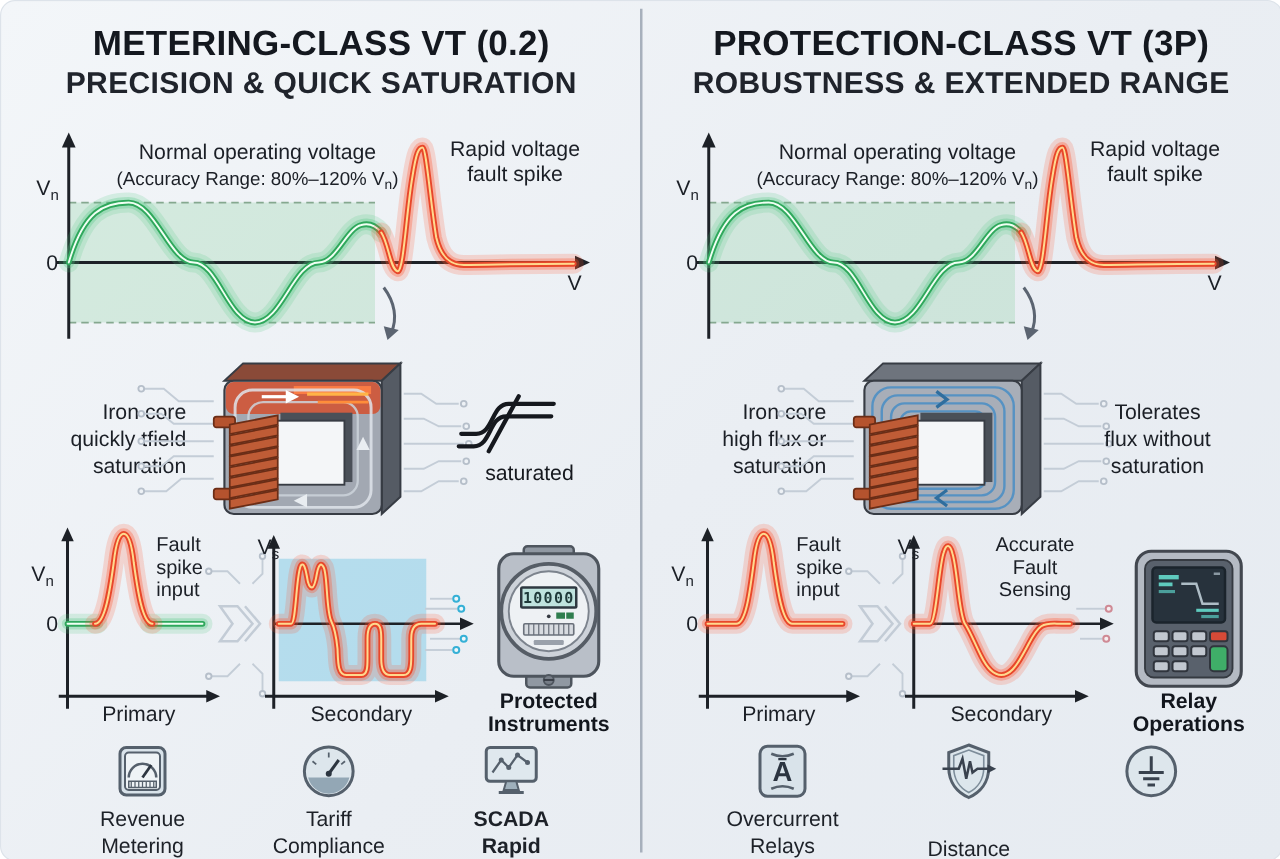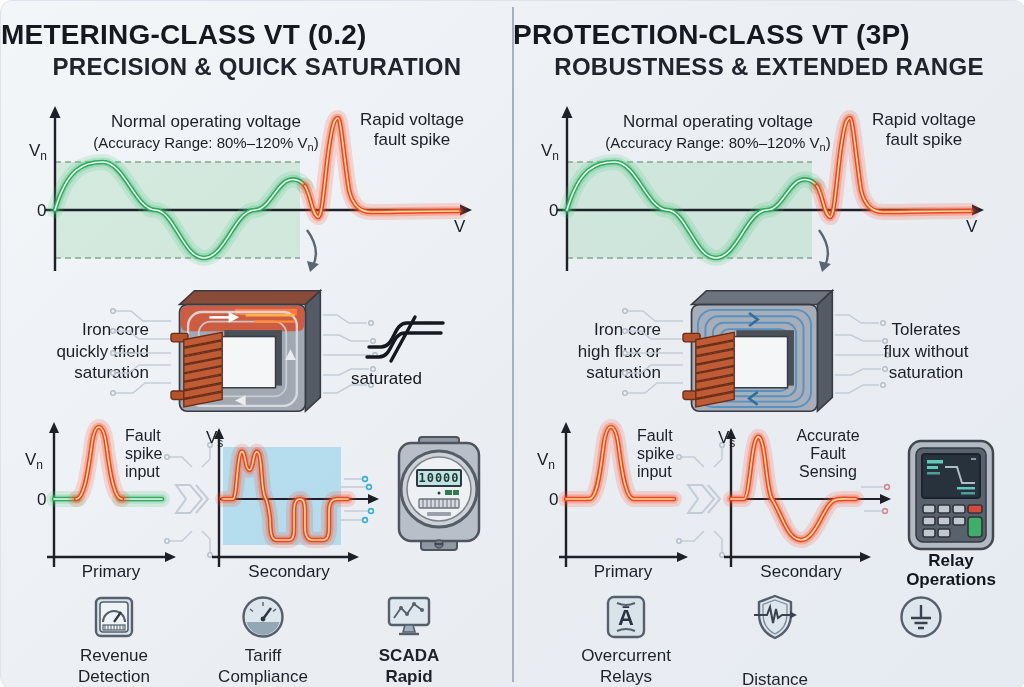--- a/index.html
+++ b/index.html
@@ -1,19 +1,19 @@
 <!DOCTYPE html>
 <html><head>
 <meta charset="utf-8">
 <style>
   html,body{margin:0;padding:0;background:#fff;font-family:"Liberation Sans",sans-serif;}
   #stage{position:relative;width:1024px;height:687px;background:linear-gradient(135deg,#f3f6f9 0%,#eaeef3 55%,#e6ebf1 100%);border:1px solid #dde3ea;border-radius:12px;overflow:hidden;}
   .abs{position:absolute;}
   .panel{position:absolute;top:0;width:512px;height:687px;}
-  .title{position:absolute;top:18px;left:0;width:100%;font-size:28px;font-weight:800;color:#14181f;letter-spacing:.2px;}
+  .title{position:absolute;top:18px;left:0;width:100%;text-align:center;font-size:28px;font-weight:800;color:#14181f;letter-spacing:.2px;}
   .subtitle{position:absolute;top:52px;left:0;width:100%;text-align:center;font-size:24px;font-weight:600;color:#20242c;letter-spacing:.3px;}
   .divider{position:absolute;left:511px;top:6px;width:2px;height:675px;background:#a7b0bc;}
   svg{display:block;overflow:visible;font-family:"Liberation Sans",sans-serif;}
   .ax{stroke:#1d2127;stroke-width:2.4;fill:none;}
   .ah{fill:#1d2127;}
   .dash{stroke:#85a88f;stroke-width:1.4;stroke-dasharray:6 4;fill:none;}
   .g1{stroke:rgba(80,200,130,.18);stroke-width:16;fill:none;stroke-linecap:round;}
   .g2{stroke:rgba(80,200,130,.30);stroke-width:9;fill:none;stroke-linecap:round;}
   .g3{stroke:#2fa85c;stroke-width:4.6;fill:none;stroke-linecap:round;}
   .g4{stroke:#f0fff4;stroke-width:1.5;fill:none;stroke-linecap:round;}
@@ -26,21 +26,21 @@
   .flux{fill:none;stroke:#4c8fc4;stroke-width:1.8;opacity:.9;}
   .t17{font-size:17px;fill:#1b1f26;}
   .t16{font-size:16px;fill:#1b1f26;}
   .t15{font-size:15px;fill:#1b1f26;}
   .t12{font-size:12px;fill:#1b1f26;}
   .t11{font-size:11px;fill:#1b1f26;}
   .mid{text-anchor:middle;}
   .coretext{position:absolute;font-size:17px;line-height:21.5px;color:#1b1f26;}
   .devlabel{position:absolute;font-size:17px;line-height:19px;font-weight:bold;color:#12161d;text-align:center;}
   .footlabel{position:absolute;font-size:17px;line-height:21px;color:#1d2128;text-align:center;}
-  .satlabel{position:absolute;font-size:17px;color:#15181e;text-align:left;}
+  .satlabel{position:absolute;font-size:17px;color:#15181e;text-align:right;}
   .ico{stroke:#55606c;stroke-width:2.4;fill:#d9e3ea;}
   .icoln{stroke:#55606c;stroke-width:2;fill:none;}
 </style>
 </head>
 <body>
 
 <div id="stage">
 
   <div class="panel" style="left:0;">
     <div class="title">METERING-CLASS VT (0.2)</div>
@@ -226,40 +226,44 @@
           <line x1="50" y1="62" x2="50" y2="71"></line>
           <line x1="54" y1="62" x2="54" y2="71"></line>
           <line x1="58" y1="62" x2="58" y2="71"></line>
           <line x1="62" y1="62" x2="62" y2="71"></line>
           <line x1="66" y1="62" x2="66" y2="71"></line>
       </g>
       <rect x="38" y="75" width="24" height="4" rx="1" fill="#9aa1ab"></rect>
       <circle cx="50" cy="107" r="4" fill="#757c86" stroke="#4e555e" stroke-width="1.5"></circle>
       <line x1="46" y1="107" x2="54" y2="107" stroke="#333840" stroke-width="1.4"></line>
     </svg>
+    <div class="devlabel" style="left:362px;top:550px;width:152px;">
+      <div>Protected</div>
+      <div>Instruments</div>
+    </div>
 
     <svg class="abs" style="left:90px;top:592px;" width="46" height="48" viewBox="0 0 46 48">
       <rect class="ico" x="5" y="5" width="36" height="38" rx="5"></rect>
       <rect x="9" y="9" width="28" height="30" rx="3" fill="#eef3f6" stroke="#55606c" stroke-width="1.6"></rect>
       <path class="icoln" d="M12,29 A11,11 0 0 1 34,29"></path>
       <line x1="23" y1="29" x2="30" y2="19" stroke="#2c3540" stroke-width="2.2"></line>
       <rect x="12" y="32" width="22" height="5" fill="#eef3f6" stroke="#55606c" stroke-width="1.2"></rect>
       <g stroke="#55606c" stroke-width="1">
           <line x1="14" y1="32" x2="14" y2="37"></line>
           <line x1="17" y1="32" x2="17" y2="37"></line>
           <line x1="20" y1="32" x2="20" y2="37"></line>
           <line x1="23" y1="32" x2="23" y2="37"></line>
           <line x1="26" y1="32" x2="26" y2="37"></line>
           <line x1="29" y1="32" x2="29" y2="37"></line>
           <line x1="32" y1="32" x2="32" y2="37"></line>
         </g>
     </svg>
     <div class="footlabel" style="left:43px;top:644px;width:140px;">
       <div>Revenue</div>
-      <div>Detection</div>
+      <div>Metering</div>
     </div>
     <svg class="abs" style="left:239px;top:592px;" width="46" height="48" viewBox="0 0 46 48">
       <circle cx="23" cy="24" r="19.5" fill="#dde6ec" stroke="#55606c" stroke-width="2.4"></circle>
       <path d="M6.5,29 A17,17 0 0 0 39.5,29 Z" fill="#93a7b5"></path>
       <g stroke="#55606c" stroke-width="1.4">
           <line x1="10" y1="16" x2="13" y2="18.5"></line>
           <line x1="23" y1="9" x2="23" y2="13"></line>
           <line x1="36" y1="16" x2="33" y2="18.5"></line>
         </g>
       <line x1="23" y1="26" x2="31" y2="15" stroke="#2c3540" stroke-width="2.4"></line>

